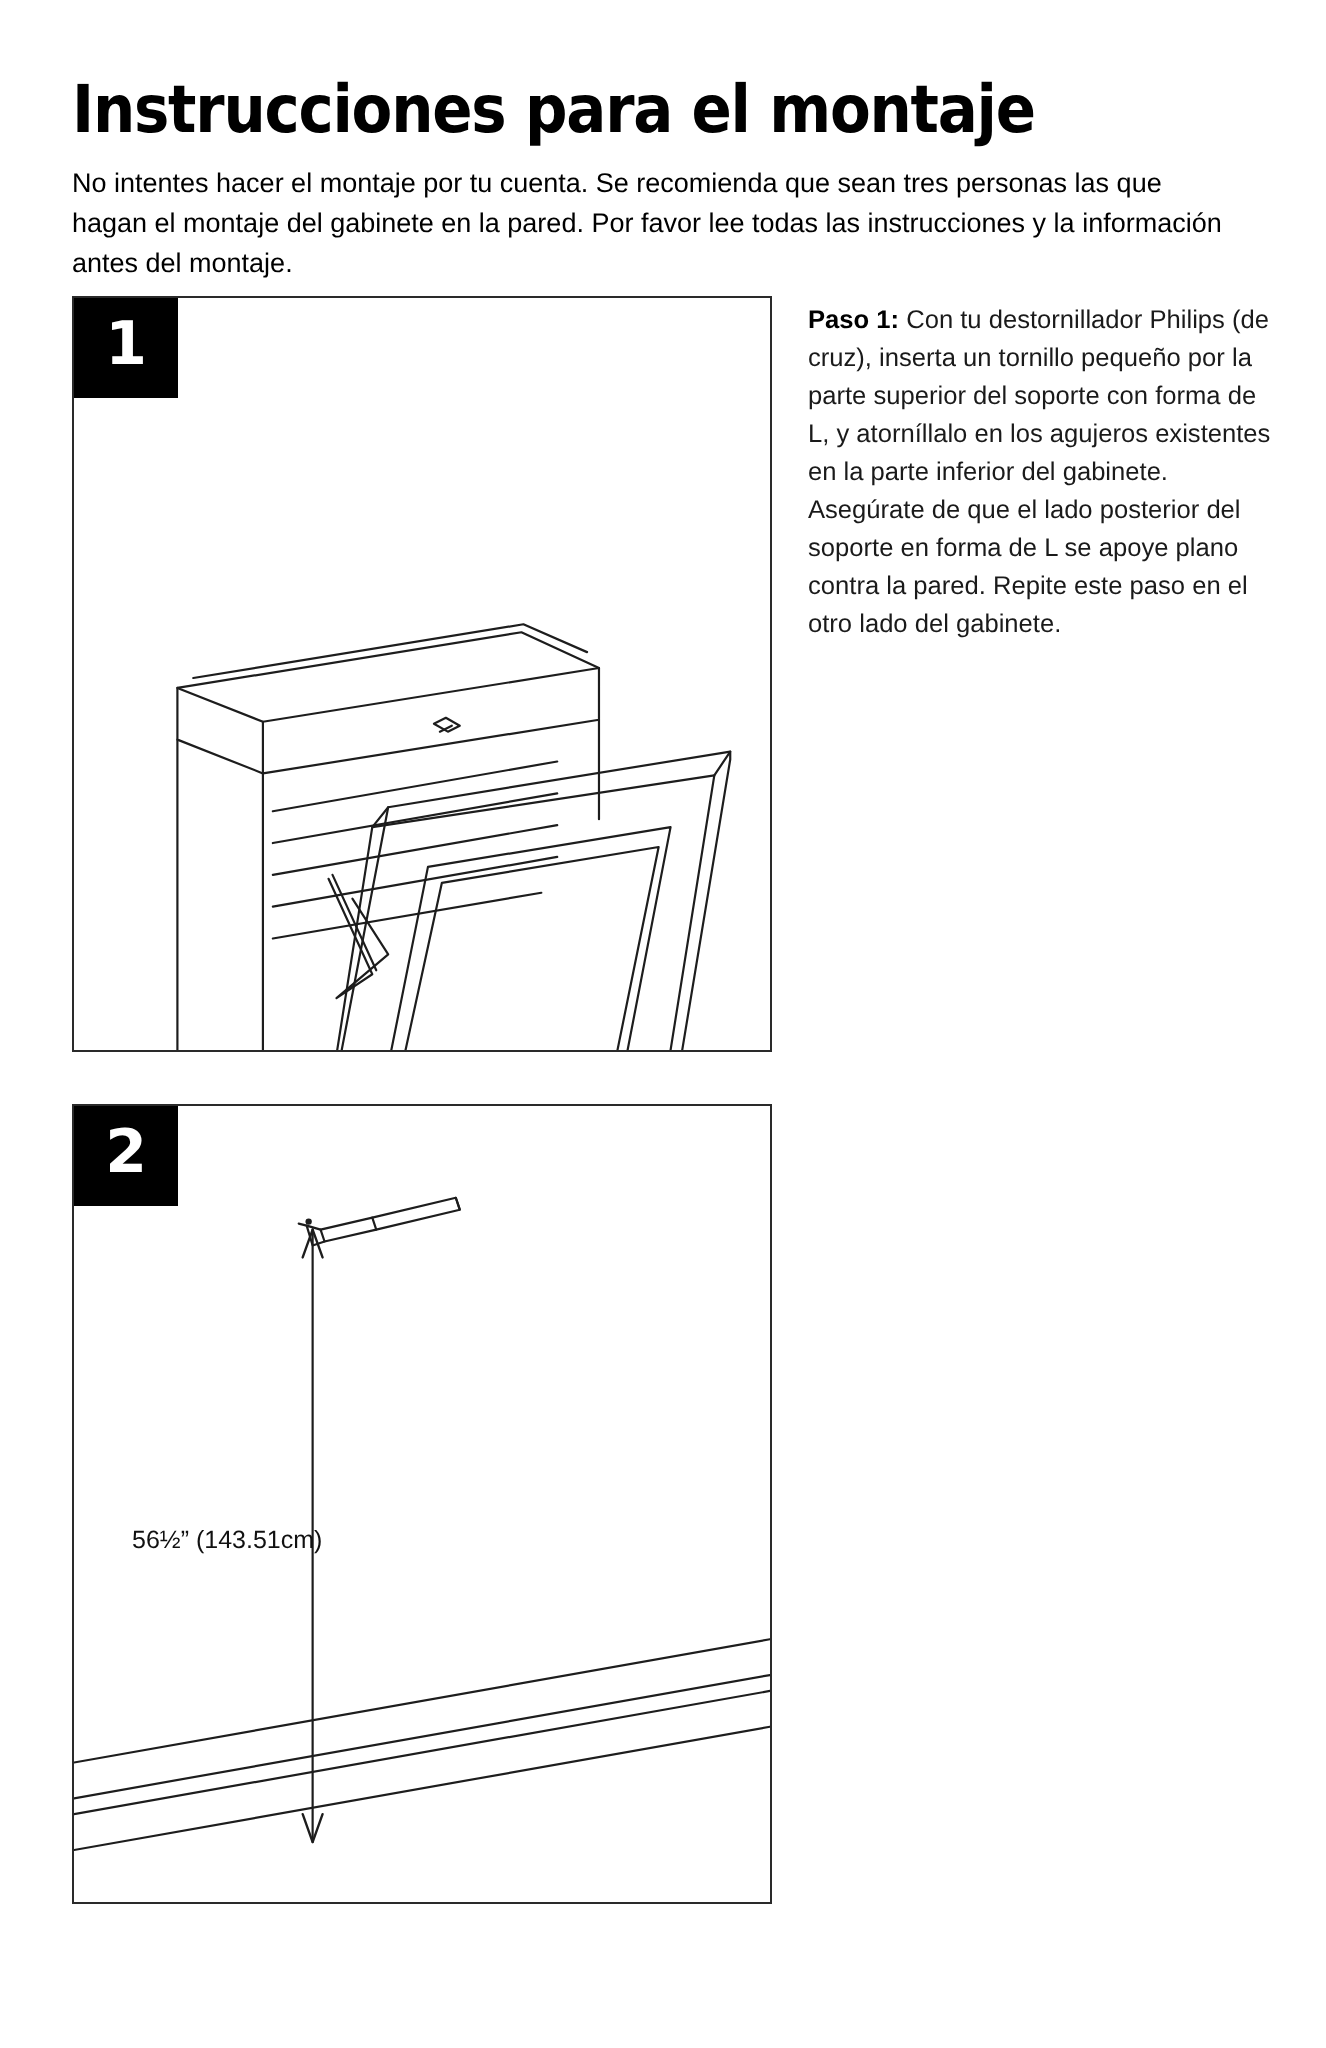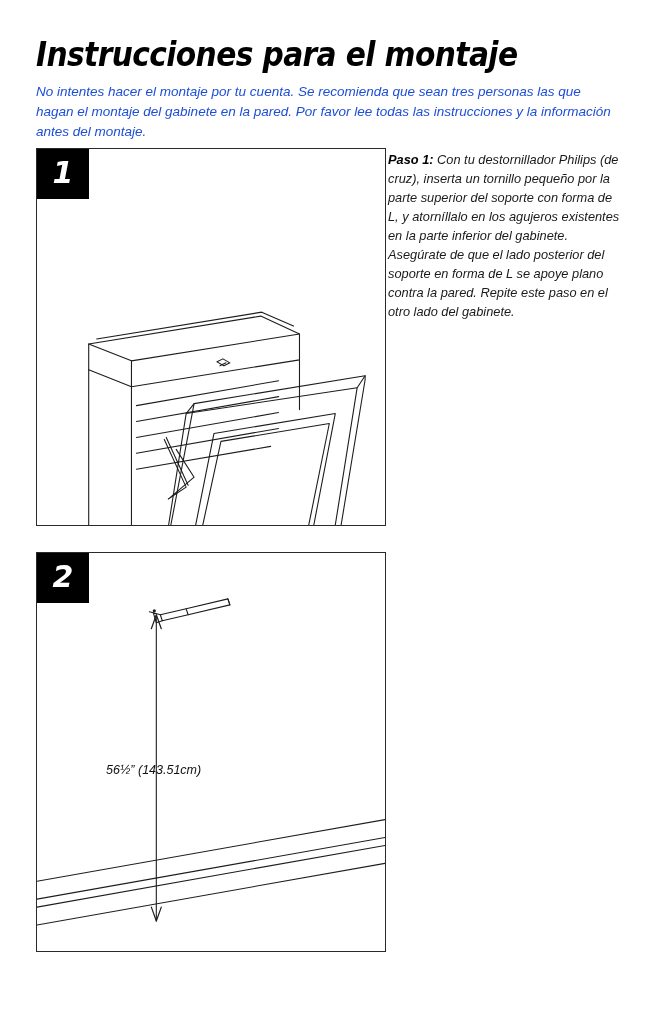--- a/index.html
+++ b/index.html
@@ -11,21 +11,20 @@
     background: #ffffff;
     font-family: "Liberation Sans", sans-serif;
     color: #111111;
   }
   .page {
     position: relative;
     width: 663px;
     height: 1024px;
     background: #ffffff;
     overflow: hidden;
-    font-style: italic;
   }
   .title {
     position: absolute;
     left: 36px;
     top: 36px;
     width: 600px;
     font-size: 33px;
     line-height: 38px;
     font-weight: bold;
     letter-spacing: -0.6px;
@@ -33,21 +32,21 @@
     font-family: "DejaVu Sans", sans-serif;
     font-stretch: condensed;
   }
   .intro {
     position: absolute;
     left: 36px;
     top: 82px;
     width: 580px;
     font-size: 13.5px;
     line-height: 20px;
-    color: #1d4ed8;
+    color: #000000;
   }
   
   .figure {
     position: absolute;
     border: 1px solid #2a2a2a;
     background: #ffffff;
   }
   #fig1 { left: 36px; top: 148px; width: 350px; height: 378px; }
   #fig2 { left: 36px; top: 552px; width: 350px; height: 400px; }
   .step-badge {
@@ -68,29 +67,28 @@
   }
   .step-badge span { display: block; margin-top: -2px; }
   .fig-svg { position: absolute; left: 0; top: 0; width: 100%; height: 100%; }
   
   .step-text {
     position: absolute;
     font-size: 12.8px;
     line-height: 19px;
     color: #1a1a1a;
   }
-  #step1text { left: 388px; top: 150px; width: 232px; }
+  #step1text { left: 404px; top: 150px; width: 232px; }
   #step2text { left: 404px; top: 552px; width: 232px; }
   .step-label { font-weight: bold; color: #000000; }
   .measure-label {
     position: absolute;
     font-size: 12.5px;
     color: #111111;
     white-space: nowrap;
-    margin-left: 40px;
   }
   #m1 { left: 66px; top: 763px; }
 </style>
 </head>
 <body>
 
 <div class="page">
 
   <div class="title">Instrucciones para el montaje</div>
   <div class="intro">No intentes hacer el montaje por tu cuenta. Se recomienda que sean tres personas las que hagan el montaje del gabinete en la pared. Por favor lee todas las instrucciones y la información antes del montaje.</div>

